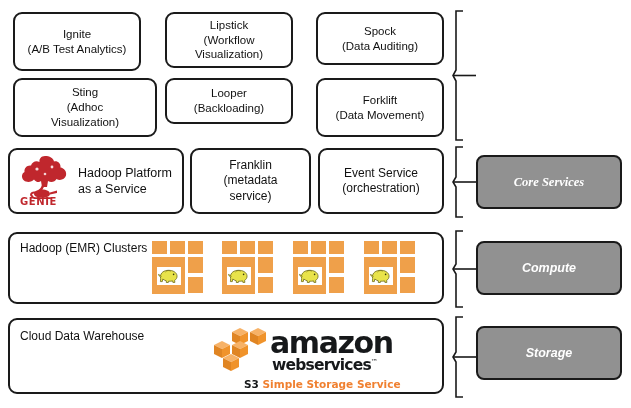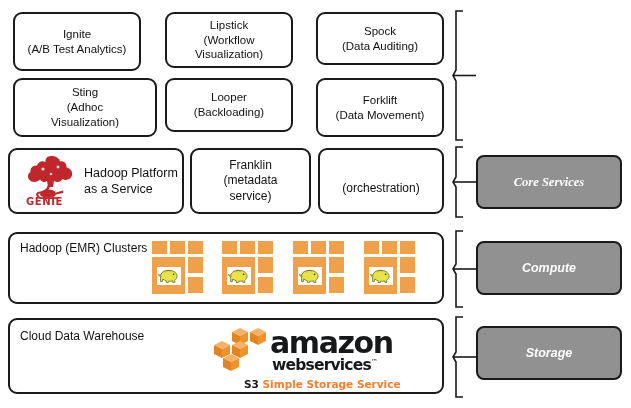--- a/index.html
+++ b/index.html
@@ -47,21 +47,20 @@
   .genie-card {
     justify-content: flex-start;
     padding-left: 6px;
   }
   .genie-logo {
     position: relative;
     width: 58px;
     height: 54px;
     flex: 0 0 58px;
     margin-right: 4px;
-    margin-left: 6px;
   }
   .genie-logo svg { display: block; }
   .genie-word {
     position: absolute;
     left: 4px;
     bottom: -1px;
     font-family: "DejaVu Sans", sans-serif;
     font-size: 10px;
     font-weight: bold;
     letter-spacing: 0.6px;
@@ -204,21 +203,21 @@
   </div>
 
   <div class="card tool-card" style="left:13px; top:78px; width:144px; height:59px;">
     <span class="lines">
       <span>Sting</span><br>
       <span>(Adhoc</span><br>
       <span>Visualization)</span>
     </span>
   </div>
 
-  <div class="card tool-card" style="left:165px; top:78px; width:128px; height:54px;">
+  <div class="card tool-card" style="left:165px; top:78px; width:128px; height:46px;">
     <span class="lines">
       <span>Looper</span><br>
       <span>(Backloading)</span>
     </span>
   </div>
 
   <div class="card tool-card" style="left:316px; top:78px; width:128px; height:59px;">
     <span class="lines">
       <span>Forklift</span><br>
       <span>(Data Movement)</span>
@@ -255,21 +254,21 @@
   <div class="card core-card" style="left:190px; top:148px; width:121px; height:66px;">
     <span class="lines">
       <span>Franklin</span><br>
       <span>(metadata</span><br>
       <span>service)</span>
     </span>
   </div>
 
   <div class="card core-card" style="left:318px; top:148px; width:126px; height:66px;">
     <span class="lines">
-      <br>
+      <span>Event Service</span><br>
       <span>(orchestration)</span>
     </span>
   </div>
 
   <div class="card" style="left:8px; top:232px; width:436px; height:72px; justify-content:flex-start; align-items:flex-start;">
   </div>
   <div class="row-label" style="left:20px; top:241px;">Hadoop (EMR) Clusters</div>
 
   <div>
     <div class="tile" style="left:152px; top:241px; width:15px; height:13px;"></div>

